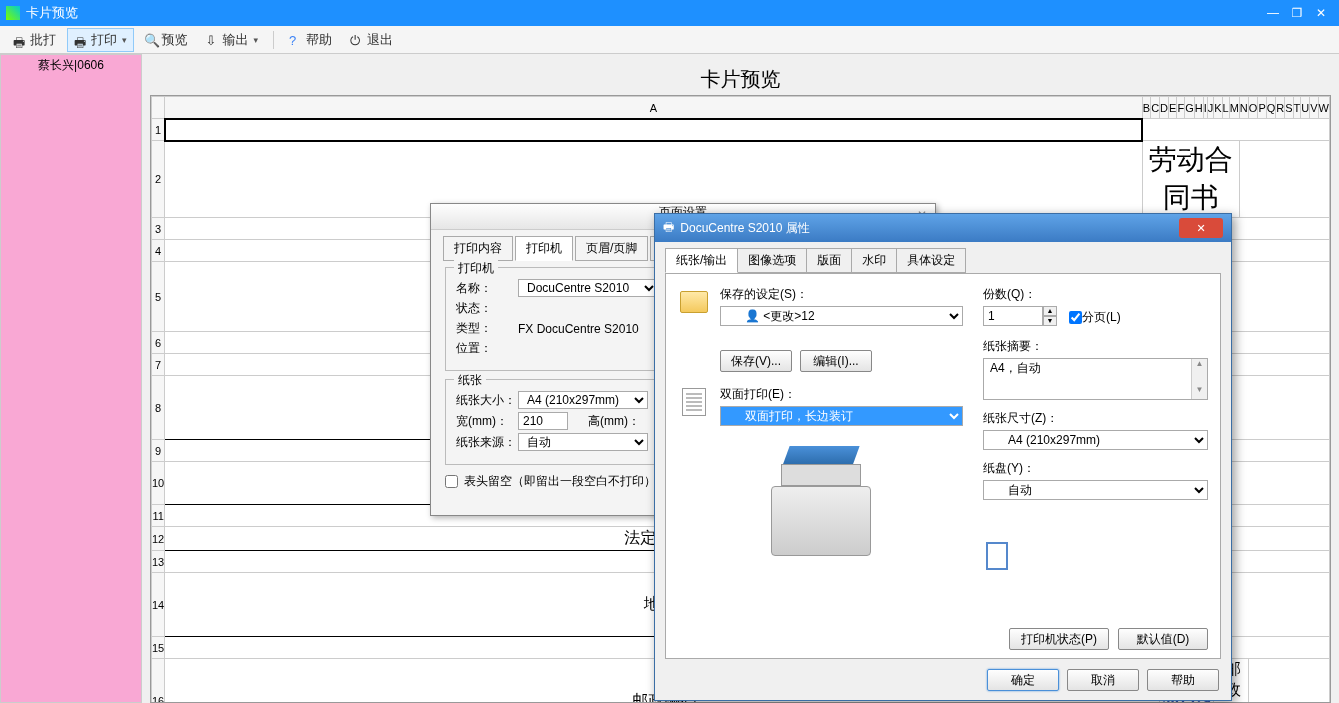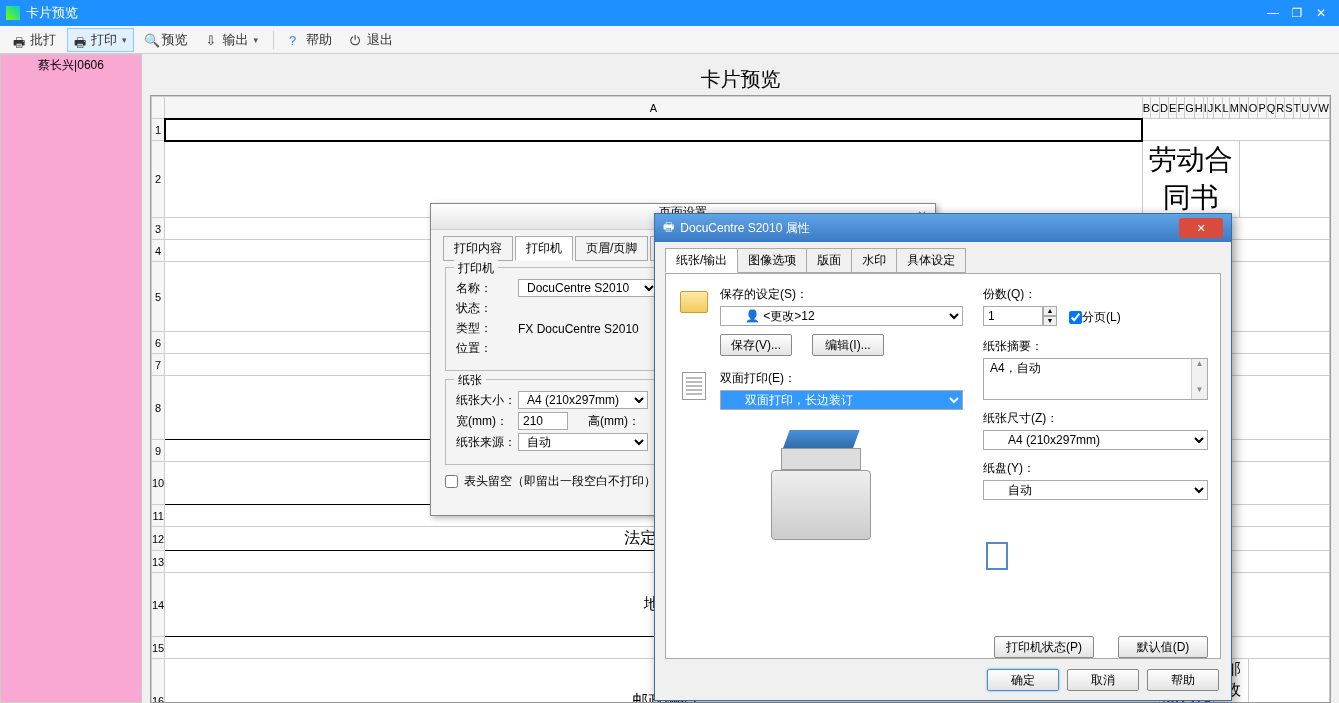--- a/index.html
+++ b/index.html
@@ -315,21 +315,21 @@
     <div style="display:flex;gap:20px">
 
       <div style="flex:1">
         <div style="display:flex;gap:10px;margin-bottom:14px">
           <div class="icon-box">
               <div class="folder-icon"></div>
             </div>
           <div style="flex:1">
             <div class="grp-lbl">保存的设定(S)：</div>
             <select class="sel"><option>👤 &lt;更改&gt;12</option></select>
-            <div style="display:flex;gap:20px;margin-top:8px">
+            <div style="display:flex;gap:8px;margin-top:24px">
               <button class="btn">保存(V)...</button>
               <button class="btn">编辑(I)...</button>
             </div>
           </div>
         </div>
         <div style="display:flex;gap:10px">
           <div class="icon-box">
               <div class="doc-icon"></div>
             </div>
           <div style="flex:1">
@@ -376,21 +376,21 @@
         <div class="grp-lbl">纸盘(Y)：</div>
         <select class="sel"><option>自动</option></select>
         <div style="height:40px"></div>
         <div style="display:flex;gap:10px;align-items:flex-end">
           <div class="icon-box" style="width:28px;height:32px">
               <div class="portrait-icon"></div>
             </div>
         </div>
       </div>
     </div>
-    <div style="position:absolute;bottom:0;right:12px;display:flex;gap:24px">
+    <div style="position:absolute;bottom:8px;right:12px;display:flex;gap:9px">
       <button class="btn" style="min-width:100px">打印机状态(P)</button>
       <button class="btn" style="min-width:90px">默认值(D)</button>
     </div>
   </div>
   <div class="btns">
     <button class="btn primary">确定</button>
     <button class="btn">取消</button>
     <button class="btn">帮助</button>
   </div>
 </div>

